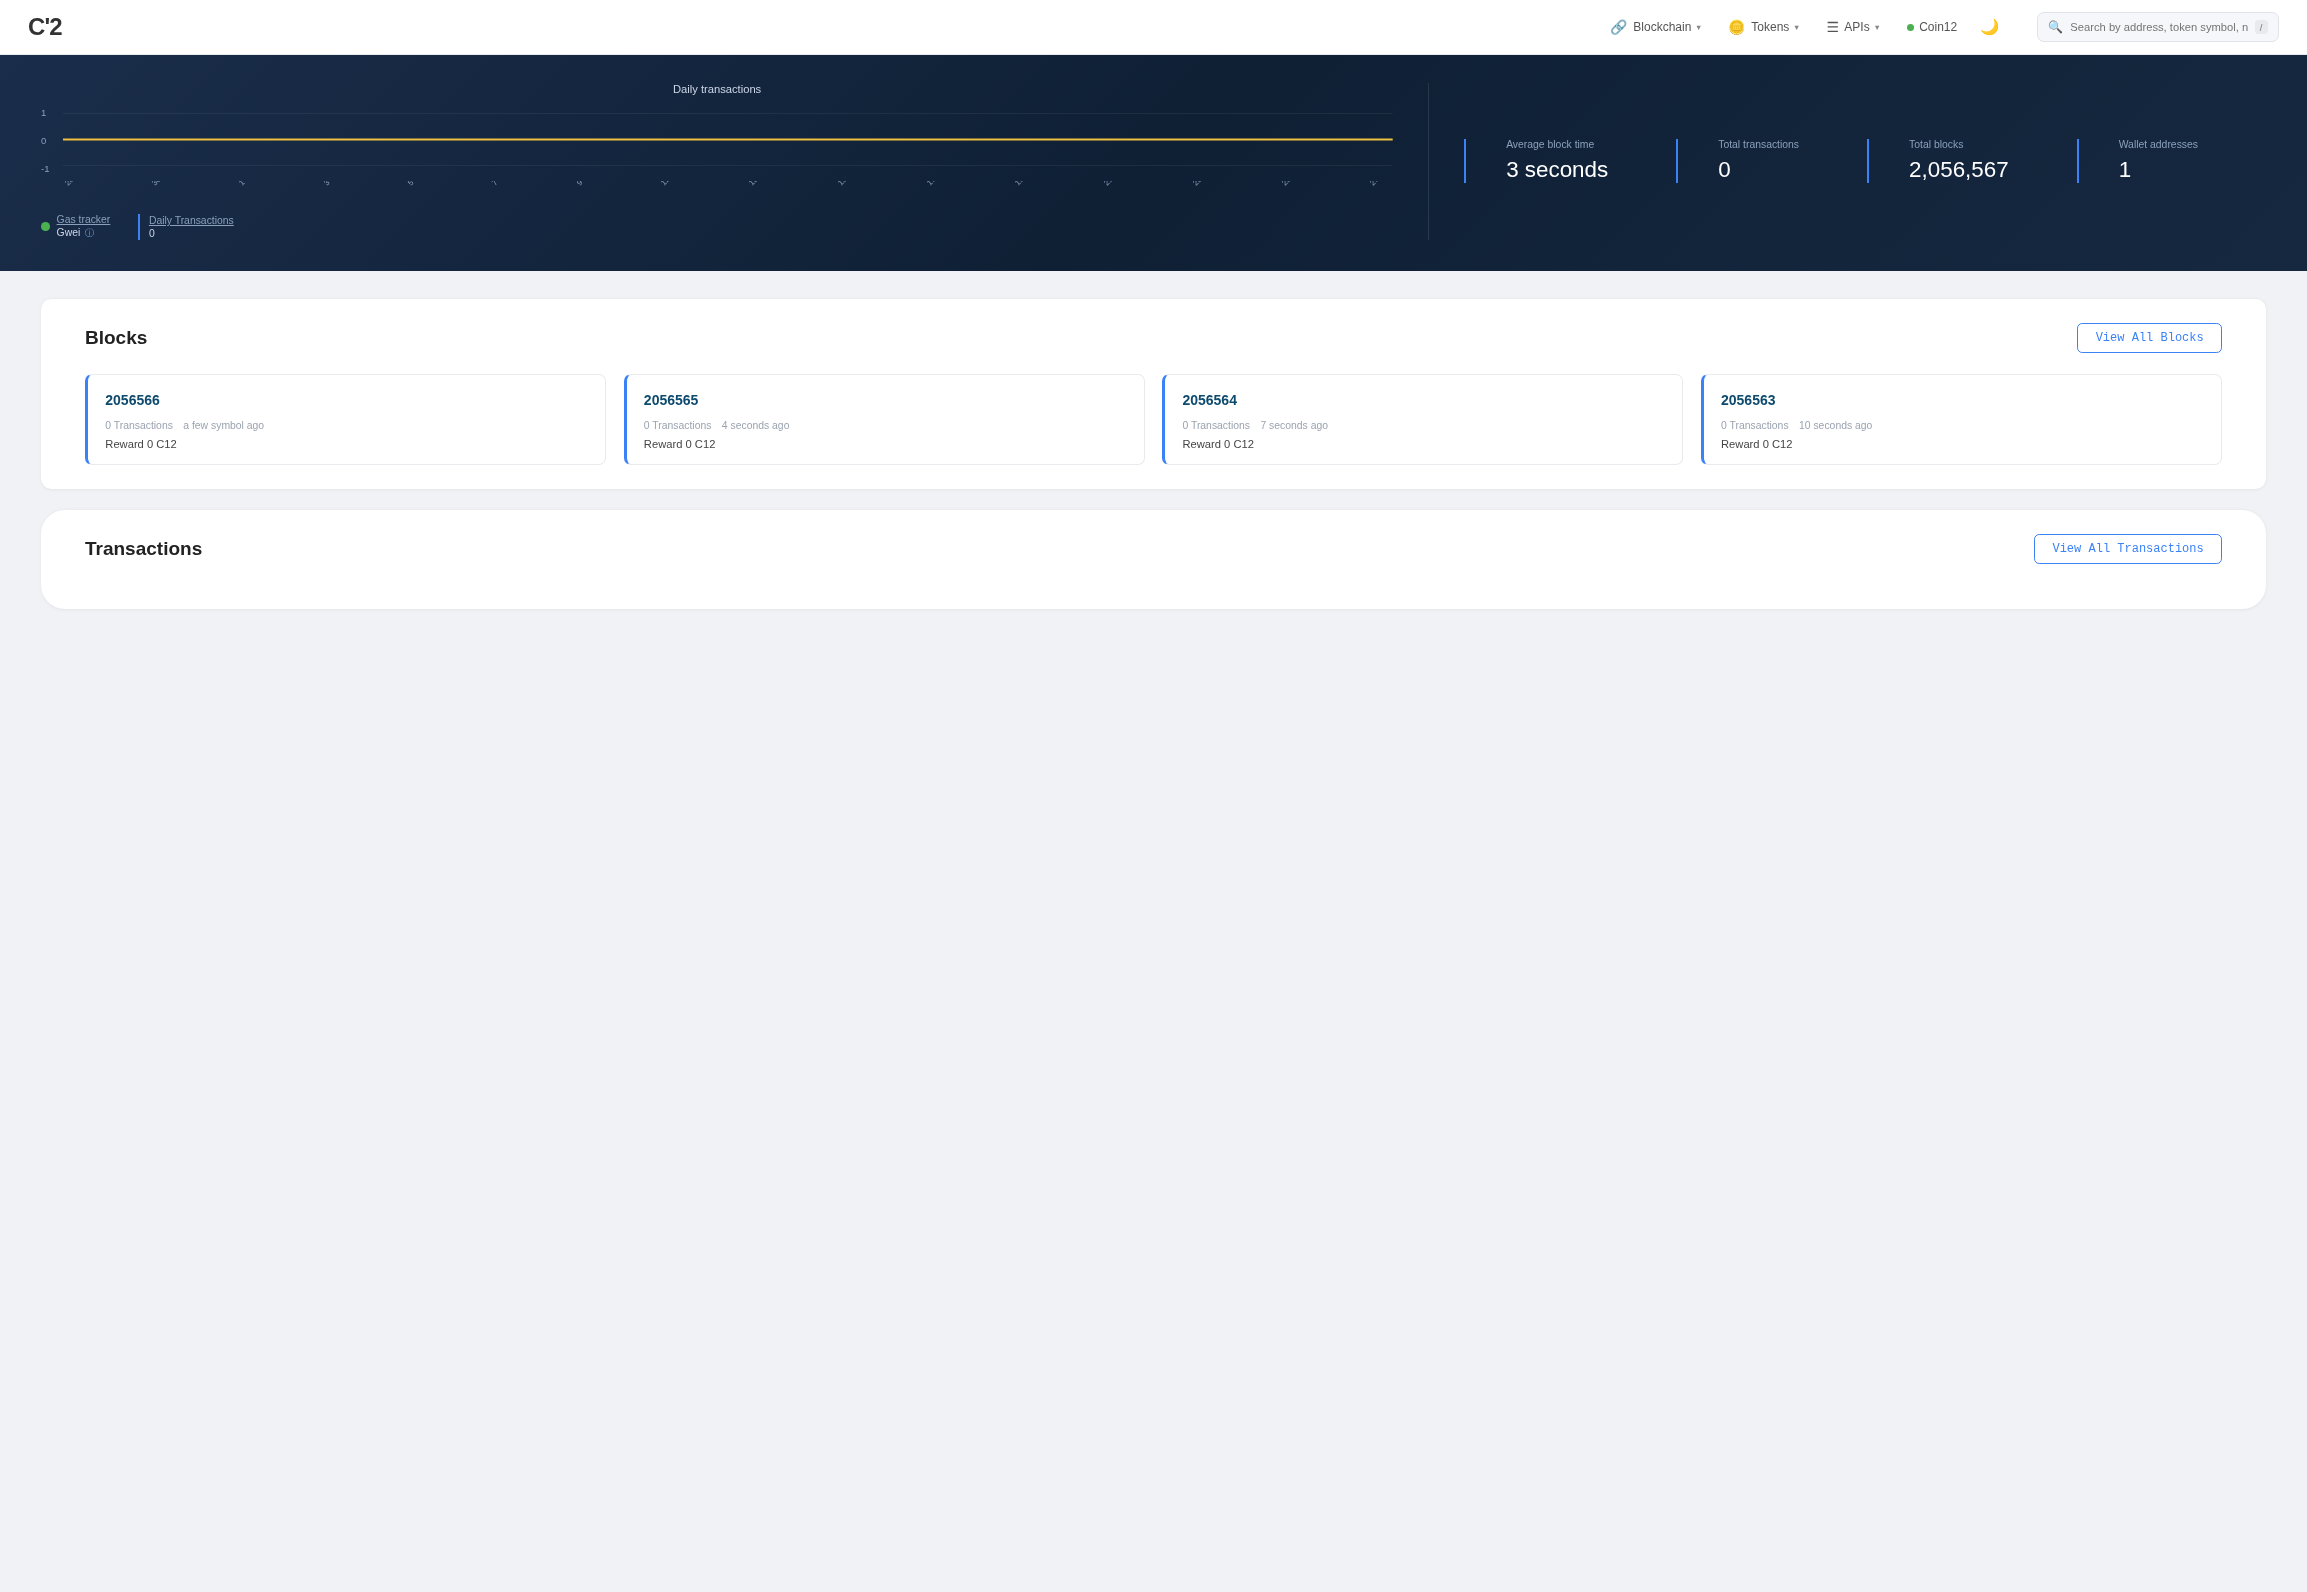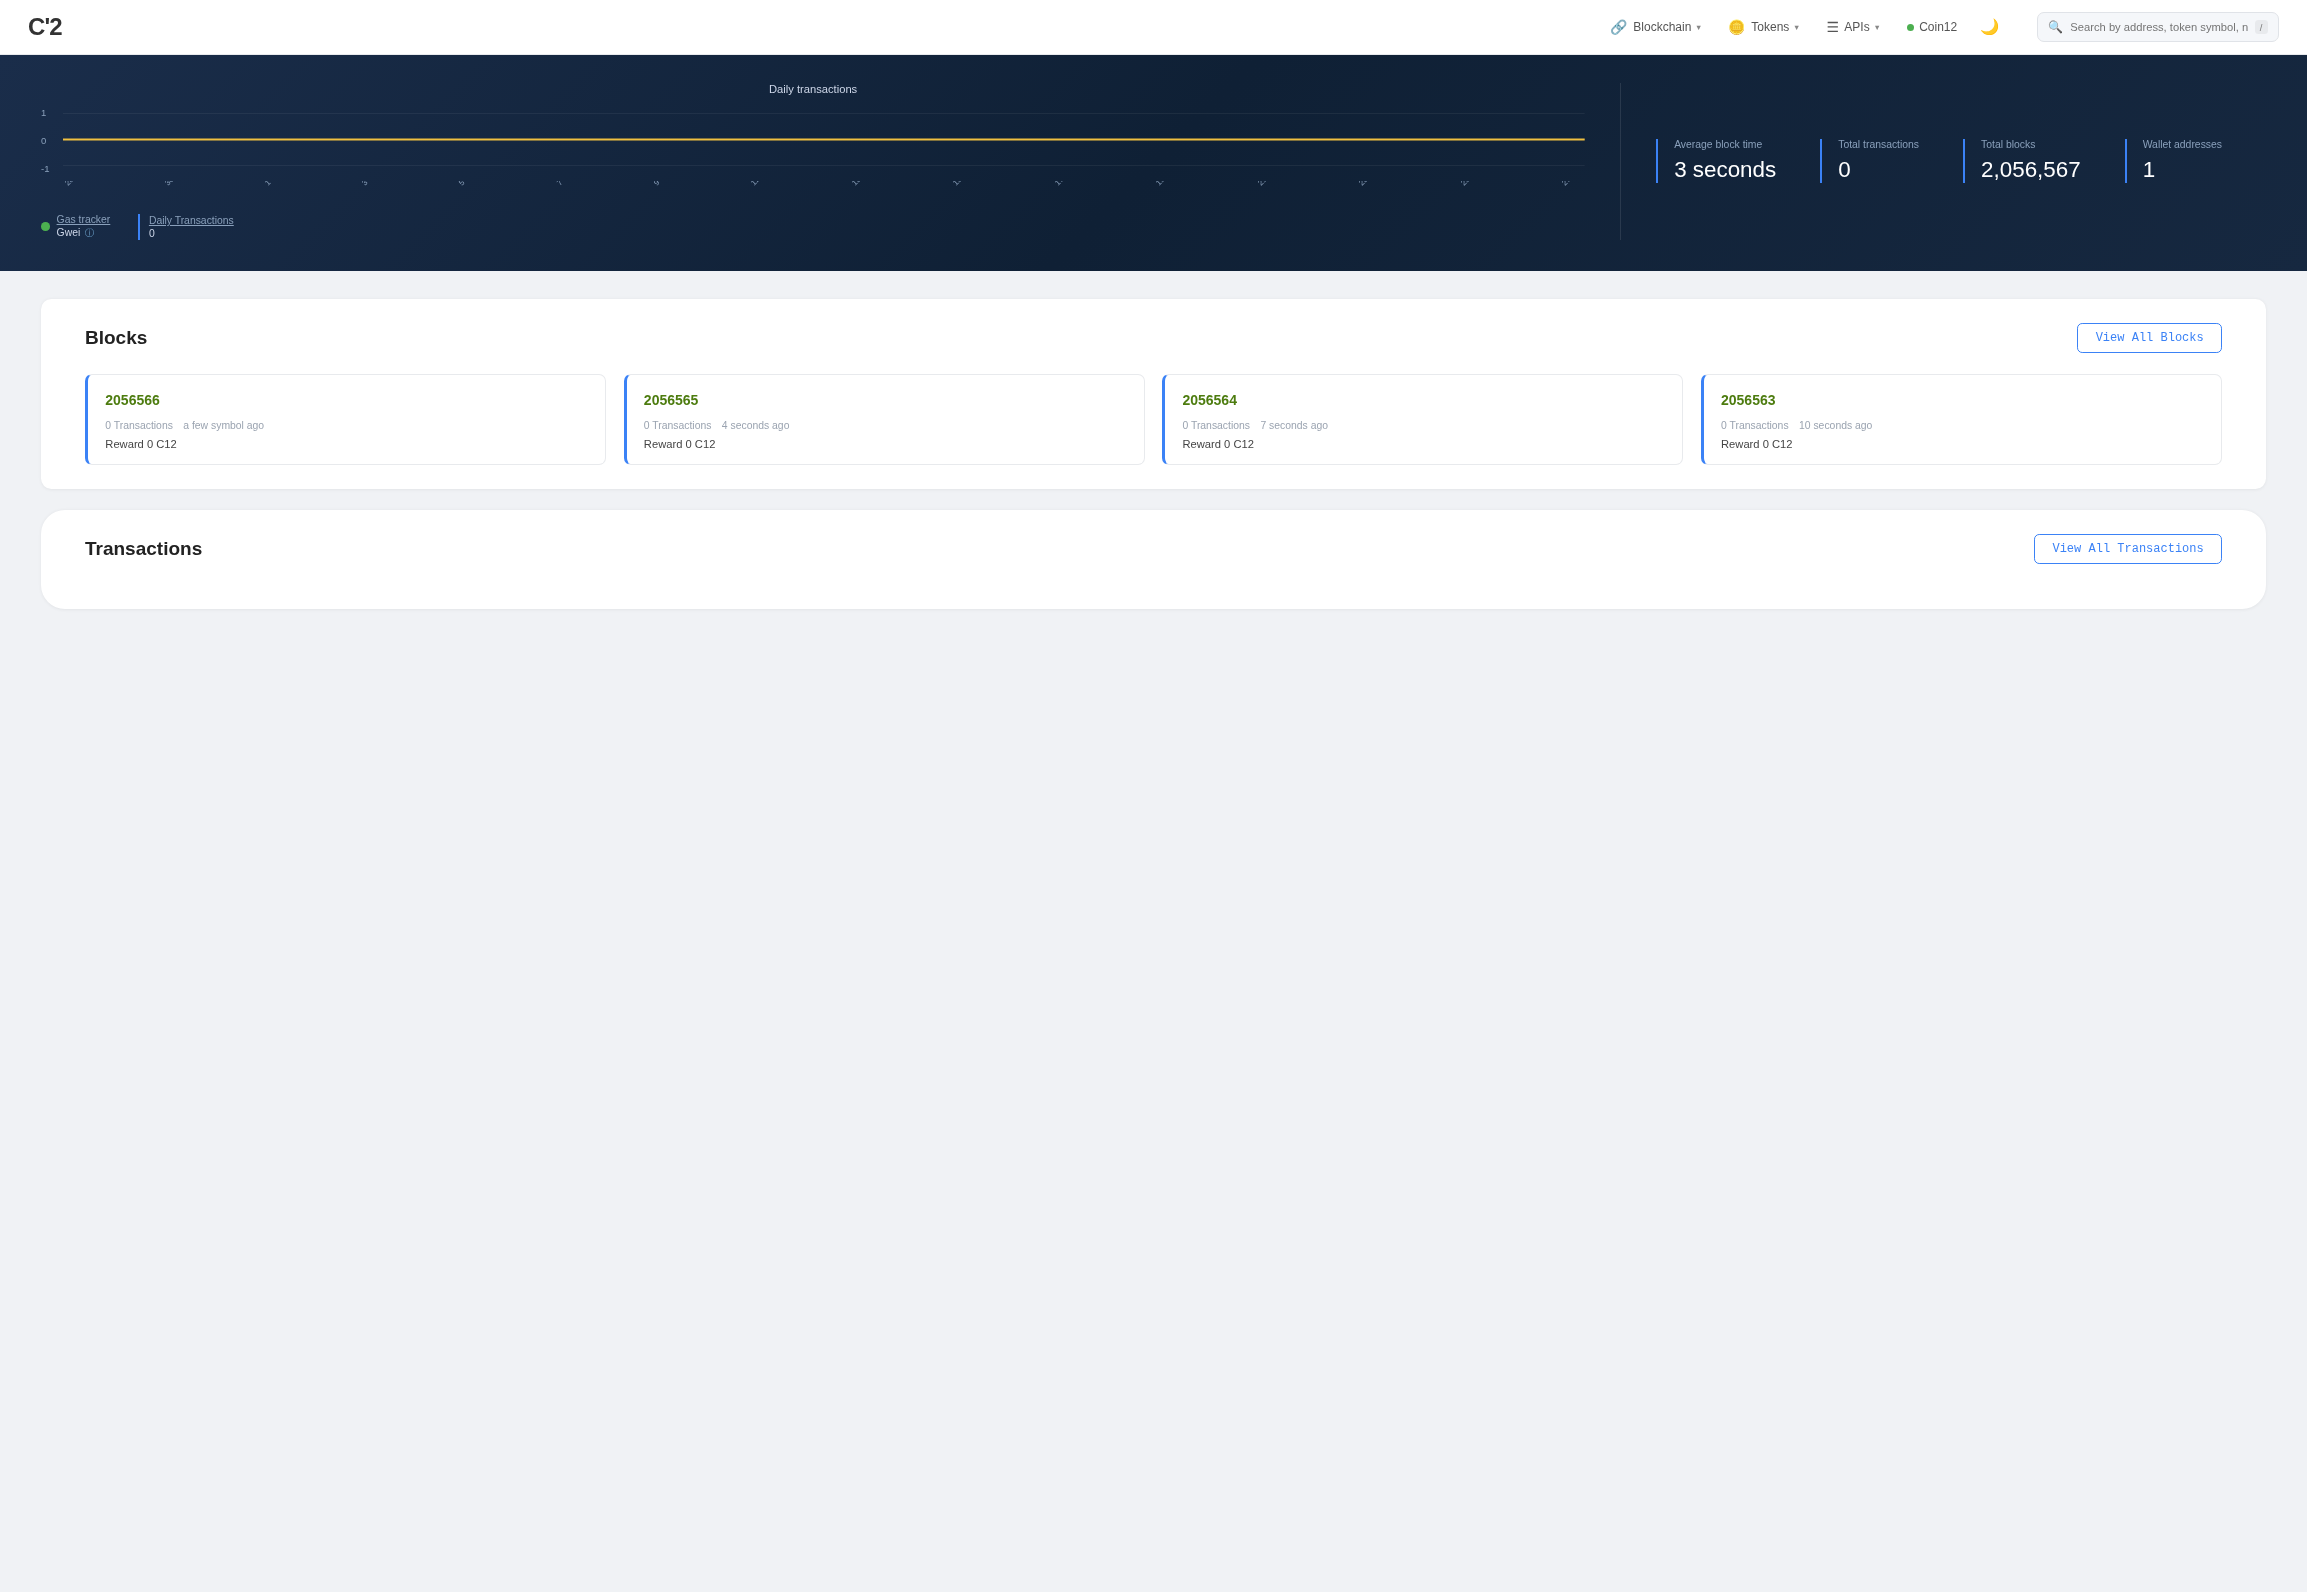--- a/index.html
+++ b/index.html
@@ -160,21 +160,21 @@
 
     
     .stats-section {
       display: flex;
       border-left: 0.9px solid rgba(255,255,255,0.1);
       padding-left: 35px;
       gap: 0;
       align-items: center;
     }
     .stat-item {
-      padding: 0 16px;
+      padding: 0 40px;
       border-left: 2.6px solid #3b82f6;
       margin-right: 28px;
     }
     .stat-item:first-child { margin-left: 0; }
     .stat-label {
       color: #8aa0bb;
       font-size: 10.4px;
       margin-bottom: 7px;
     }
     .stat-value {
@@ -226,21 +226,21 @@
       gap: 17.3px;
     }
     .block-card {
       border: 0.9px solid #e8eaed;
       border-radius: 7px;
       padding: 17.3px 17.3px 14px;
       border-left: 3.5px solid #3b82f6;
       transition: box-shadow 0.15s;
     }
     .block-number {
-      color: #4d7c0f;
+      color: #0c4a6e;
       font-size: 14px;
       font-weight: 600;
       margin-bottom: 12px;
       cursor: pointer;
     }
     .block-meta {
       color: #9aa3b0;
       font-size: 10.4px;
       margin-bottom: 7px;
       display: flex;

